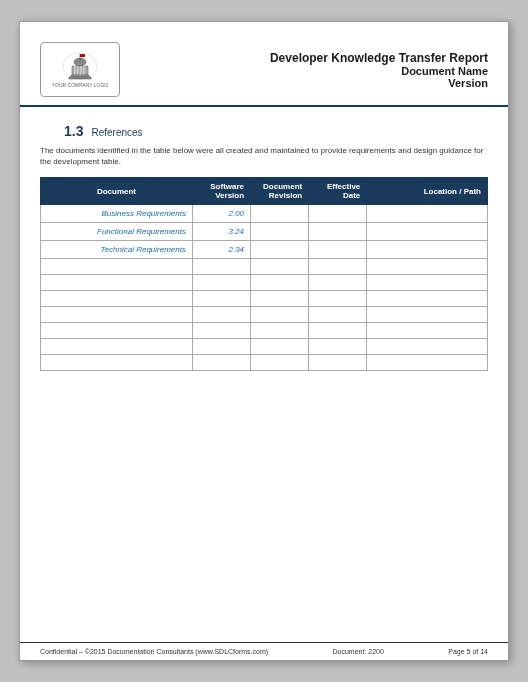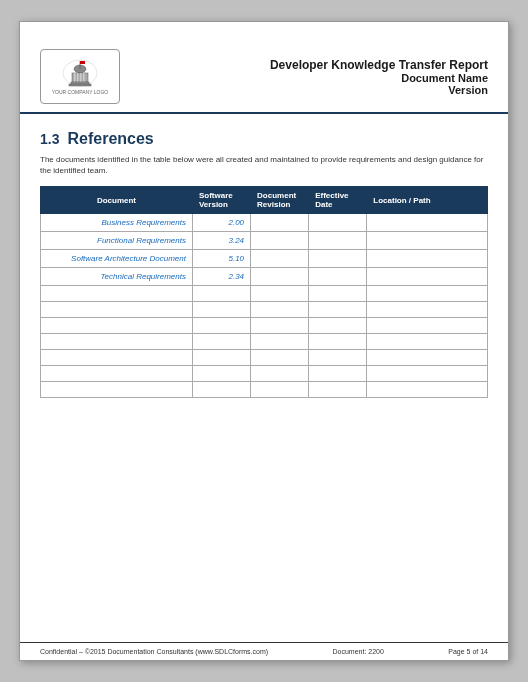--- a/index.html
+++ b/index.html
@@ -22,21 +22,21 @@
       display: flex;
       flex-direction: column;
       padding: 0;
       position: relative;
     }
 
     
     .header {
       display: flex;
       align-items: center;
-      padding: 27px 20px 8px 20px;
+      padding: 20px 20px 8px 20px;
       border-bottom: 2px solid #1a3a5c;
     }
 
     .logo-area {
       width: 80px;
       height: 55px;
       border: 1px solid #999;
       border-radius: 4px;
       display: flex;
       flex-direction: column;
@@ -91,25 +91,26 @@
       display: flex;
       align-items: baseline;
       margin-bottom: 6px;
     }
 
     .section-number {
       font-size: 14px;
       font-weight: bold;
       color: #1a3a5c;
       margin-right: 8px;
+      margin-left: 24px;
     }
 
     .section-title {
-      font-size: 16px;
-      font-weight: bold;
+      font-size: 10px;
+      font-weight: normal;
       color: #1a3a5c;
     }
 
     .section-desc {
       font-size: 8px;
       color: #333;
       margin-bottom: 10px;
       line-height: 1.4;
     }
 
@@ -118,21 +119,21 @@
       width: 100%;
       border-collapse: collapse;
       font-size: 8px;
       border-radius: 10px;
     }
 
     .ref-table th {
       background-color: #1a3a5c;
       color: #ffffff;
       padding: 4px 6px;
-      text-align: left;
+      text-align: right;
       border: 1px solid #1a3a5c;
       font-size: 8px;
       font-weight: bold;
     }
 
     .ref-table th.doc-col {
       width: 34%;
       text-align: center;
     }
 
@@ -238,21 +239,21 @@
     </div>
   </div>
 
   <div class="content">
 
     <div class="section-heading">
       <span class="section-number">1.3</span>
       <span class="section-title">References</span>
     </div>
 
-    <p class="section-desc">The documents identified in the table below were all created and maintained to provide requirements and design guidance for the identified team.</p>
+    <p class="section-desc">The documents identified in the table below were all created and maintained to provide requirements and design guidance for the development table.</p>
 
     <table class="ref-table">
       <thead>
         <tr>
           <th class="doc-col">Document</th>
           <th class="sw-col">
             <span>Software<br>Version</span>
           </th>
           <th class="rev-col">
             <span>Document<br>Revision</span>
@@ -272,27 +273,20 @@
             <td></td>
           </tr>
           <tr class="data-row">
             <td class="doc-link">Functional Requirements</td>
             <td class="version-val">3.24</td>
             <td></td>
             <td></td>
             <td></td>
           </tr>
           <tr class="data-row">
-            <td class="doc-link">Software Architecture Document</td>
-            <td class="version-val">5.10</td>
-            <td></td>
-            <td></td>
-            <td></td>
-          </tr>
-          <tr class="data-row">
             <td class="doc-link">Technical Requirements</td>
             <td class="version-val">2.34</td>
             <td></td>
             <td></td>
             <td></td>
           </tr>
           <tr class="empty-row">
             <td></td>
             <td></td>
             <td></td>

